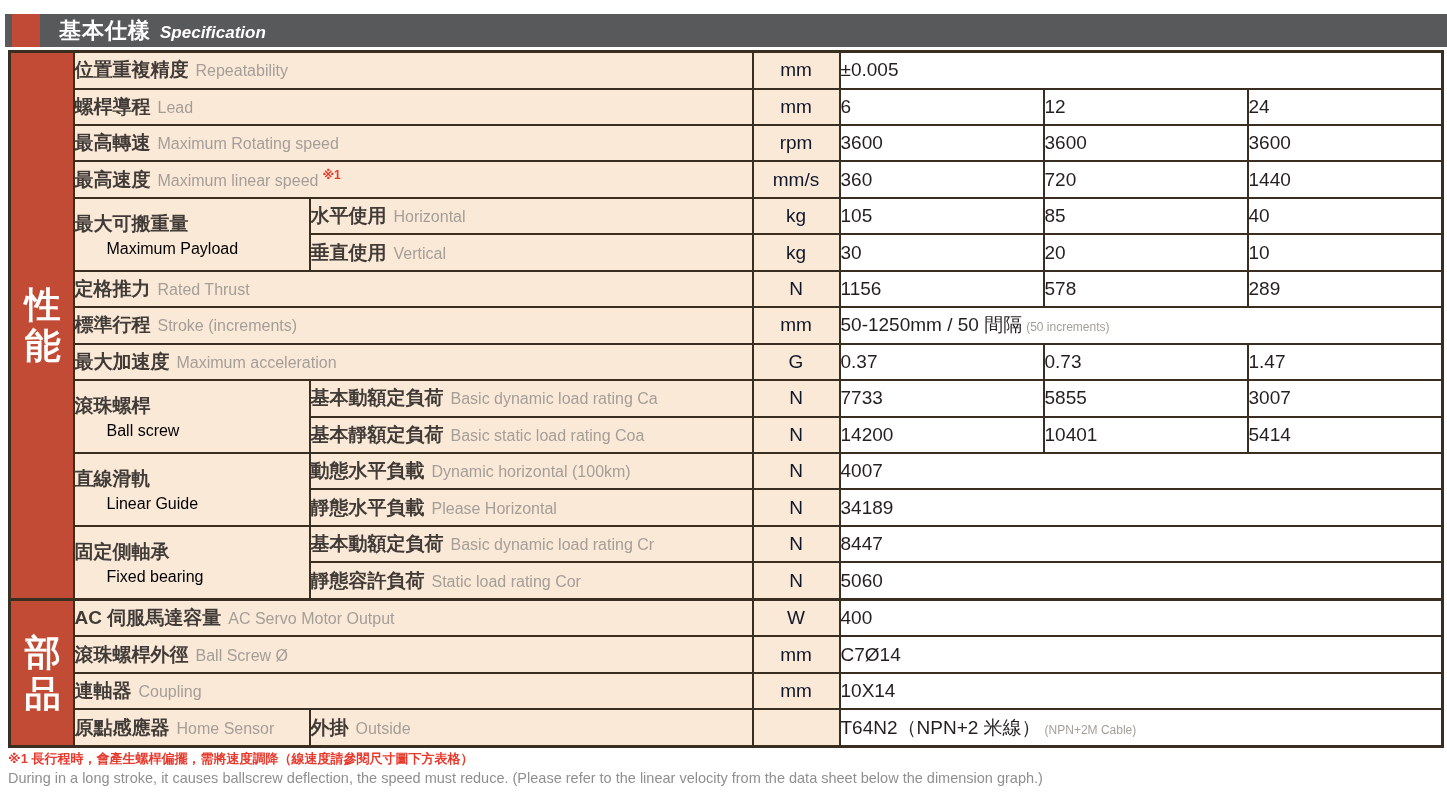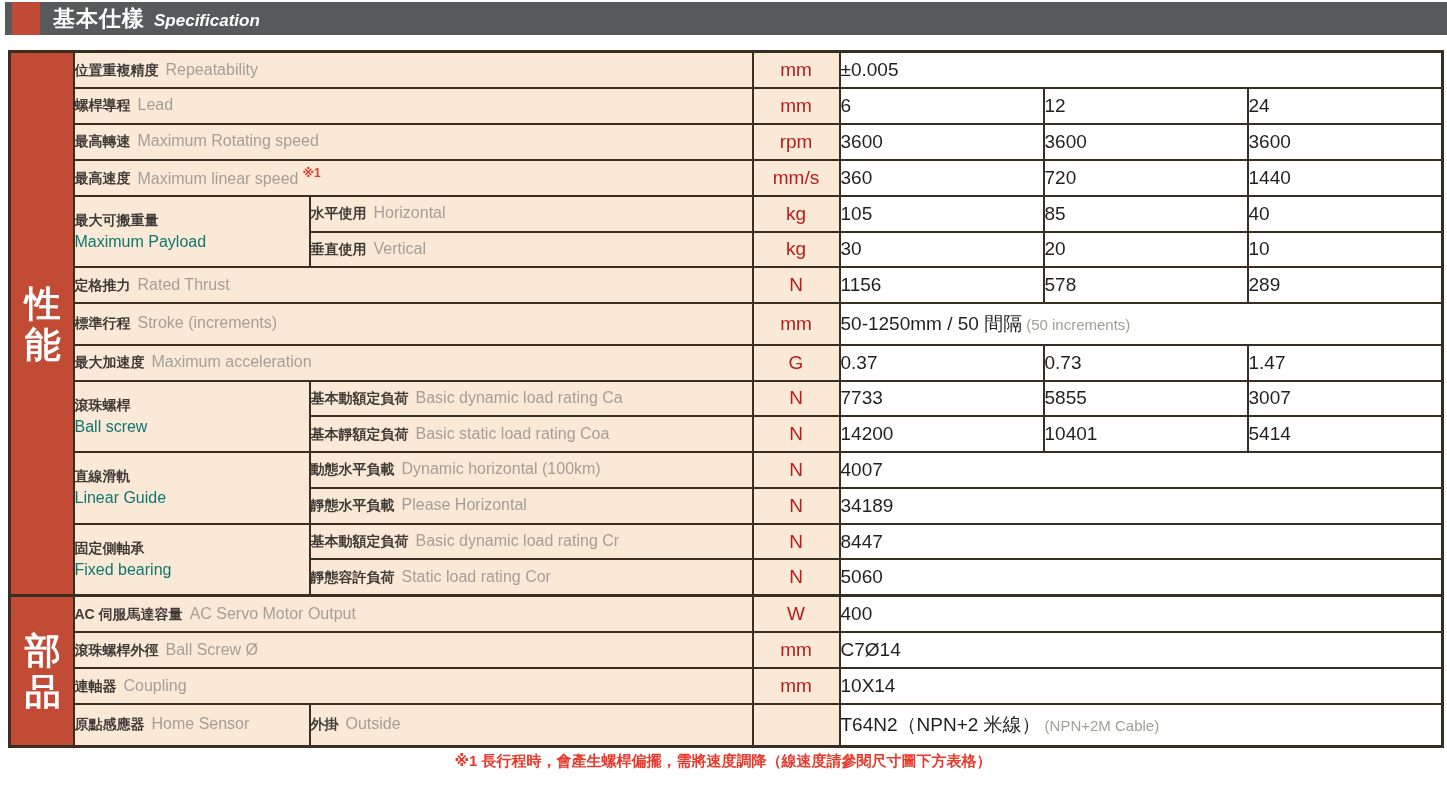--- a/index.html
+++ b/index.html
@@ -3,51 +3,51 @@
 <meta charset="utf-8">
 <style>
   html,body{margin:0;padding:0;}
   body{
     width:1447px;height:792px;position:relative;background:#ffffff;
     font-family:"Liberation Sans","DejaVu Sans",sans-serif;
     -webkit-font-smoothing:antialiased;
   }
   
   .header-bar{
-    position:absolute;left:5px;top:2px;width:1442px;height:33px;
-    background:#58595b;display:flex;align-items:center;
+    position:absolute;left:5px;top:14px;width:1442px;height:33px;
+    background:#58595b;display:flex;align-items:center;gap:6px;
   }
   .header-accent{width:28px;height:33px;background:#c04a35;margin-left:7px;flex:none;}
   .header-title{margin-left:13px;color:#ffffff;white-space:nowrap;display:flex;align-items:baseline;}
   .t-zh{font-size:22px;font-weight:bold;letter-spacing:1px;}
   .t-en{font-size:17px;font-weight:bold;margin-left:9px;font-style:italic;}
   
   table.spec{
     position:absolute;left:8px;top:50px;width:1433px;height:698px;
     border-collapse:collapse;table-layout:fixed;
     border:3px solid #3a2e20;
   }
   table.spec td{border:2px solid #3a2e20;padding:0 0 0 0;overflow:hidden;}
   tr.section-start td{border-top-width:3px;}
   .cell-side{
     background:#c24b36;color:#ffffff;text-align:center;vertical-align:middle;
     font-weight:bold;font-size:36px;
   }
   .vert{width:1.06em;margin:0 auto;word-break:break-all;line-height:1.14;text-align:right;}
   .cell-label{background:#fbe9d8;vertical-align:middle;padding-left:14px;white-space:nowrap;}
-  .zh{color:#403b37;font-size:14px;font-weight:600;}
+  .zh{color:#403b37;font-size:19px;font-weight:600;}
   .en{color:#a49e98;font-size:16px;margin-left:7px;font-weight:400;text-align:center;}
   .note-sup{color:#e8392d;font-size:12px;font-weight:600;vertical-align:super;margin-left:4px;}
-  .group-en{color:#0f766e;font-size:16px;font-weight:400;margin-top:3px;}
-  .cell-unit{background:#fbe9d8;text-align:center;vertical-align:middle;color:#b91c1c;font-size:19px;}
+  .group-en{color:#000000;font-size:16px;font-weight:400;margin-top:3px;padding-left:32px;}
+  .cell-unit{background:#fbe9d8;text-align:center;vertical-align:middle;color:#0f172a;font-size:19px;}
   .cell-value{background:#ffffff;vertical-align:middle;color:#231f20;font-size:19px;white-space:nowrap;}
-  .value-sub{color:#a49e98;font-size:15px;margin-left:4px;}
+  .value-sub{color:#a49e98;font-size:12px;margin-left:4px;}
   
   .footnote{position:absolute;left:8px;top:751px;width:1430px;}
-  .fn-zh{color:#e8392d;font-size:15px;font-weight:bold;line-height:1.3;text-align:center;}
+  .fn-zh{color:#e8392d;font-size:13px;font-weight:bold;line-height:1.3;}
   .fn-en{color:#8f8f8f;font-size:14.5px;line-height:1.35;margin-top:1px;}
 </style>
 </head>
 <body>
 
 <div class="header-bar">
   <div class="header-accent"></div>
   <div class="header-title">
     <span class="t-zh">基本仕樣</span>
     <span class="t-en">Specification</span>
@@ -243,13 +243,14 @@
     <td class="cell-unit"></td>
     <td class="cell-value" colspan="3">
       <span>T64N2（NPN+2 米線）</span><span class="value-sub">(NPN+2M Cable)</span>
     </td>
   </tr>
   </tbody>
 </table>
 
 <div class="footnote">
   <div class="fn-zh">※1 長行程時，會產生螺桿偏擺，需將速度調降（線速度請參閱尺寸圖下方表格）</div>
+  <div class="fn-en">During in a long stroke, it causes ballscrew deflection, the speed must reduce. (Please refer to the linear velocity from the data sheet below the dimension graph.)</div>
 </div>
 
 </body></html>

